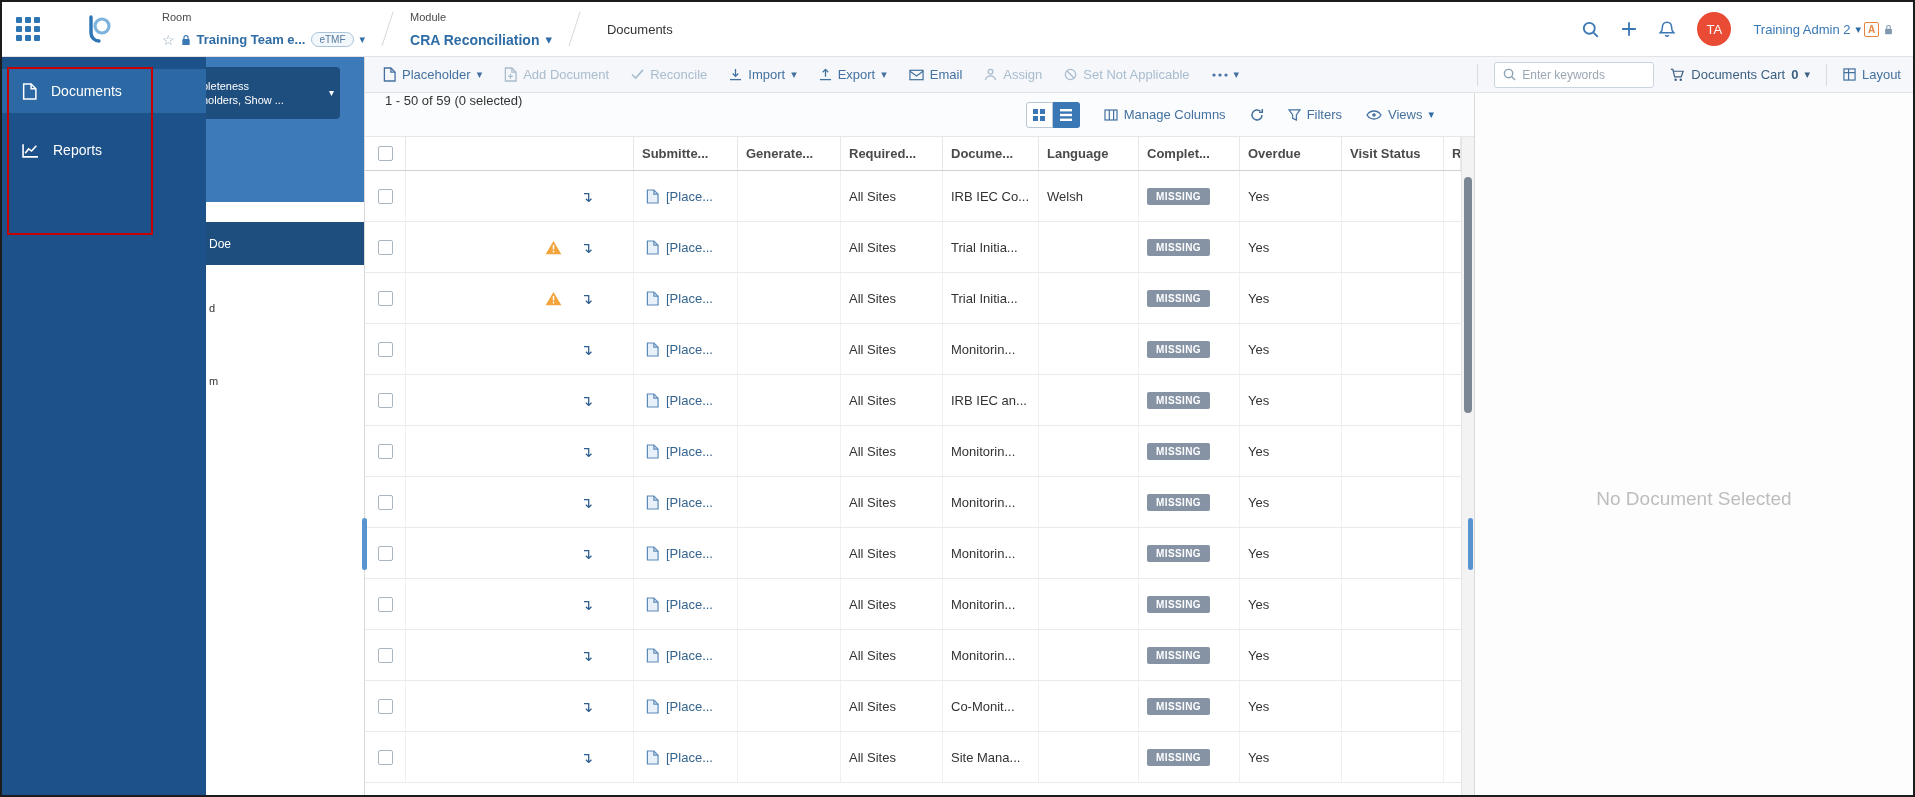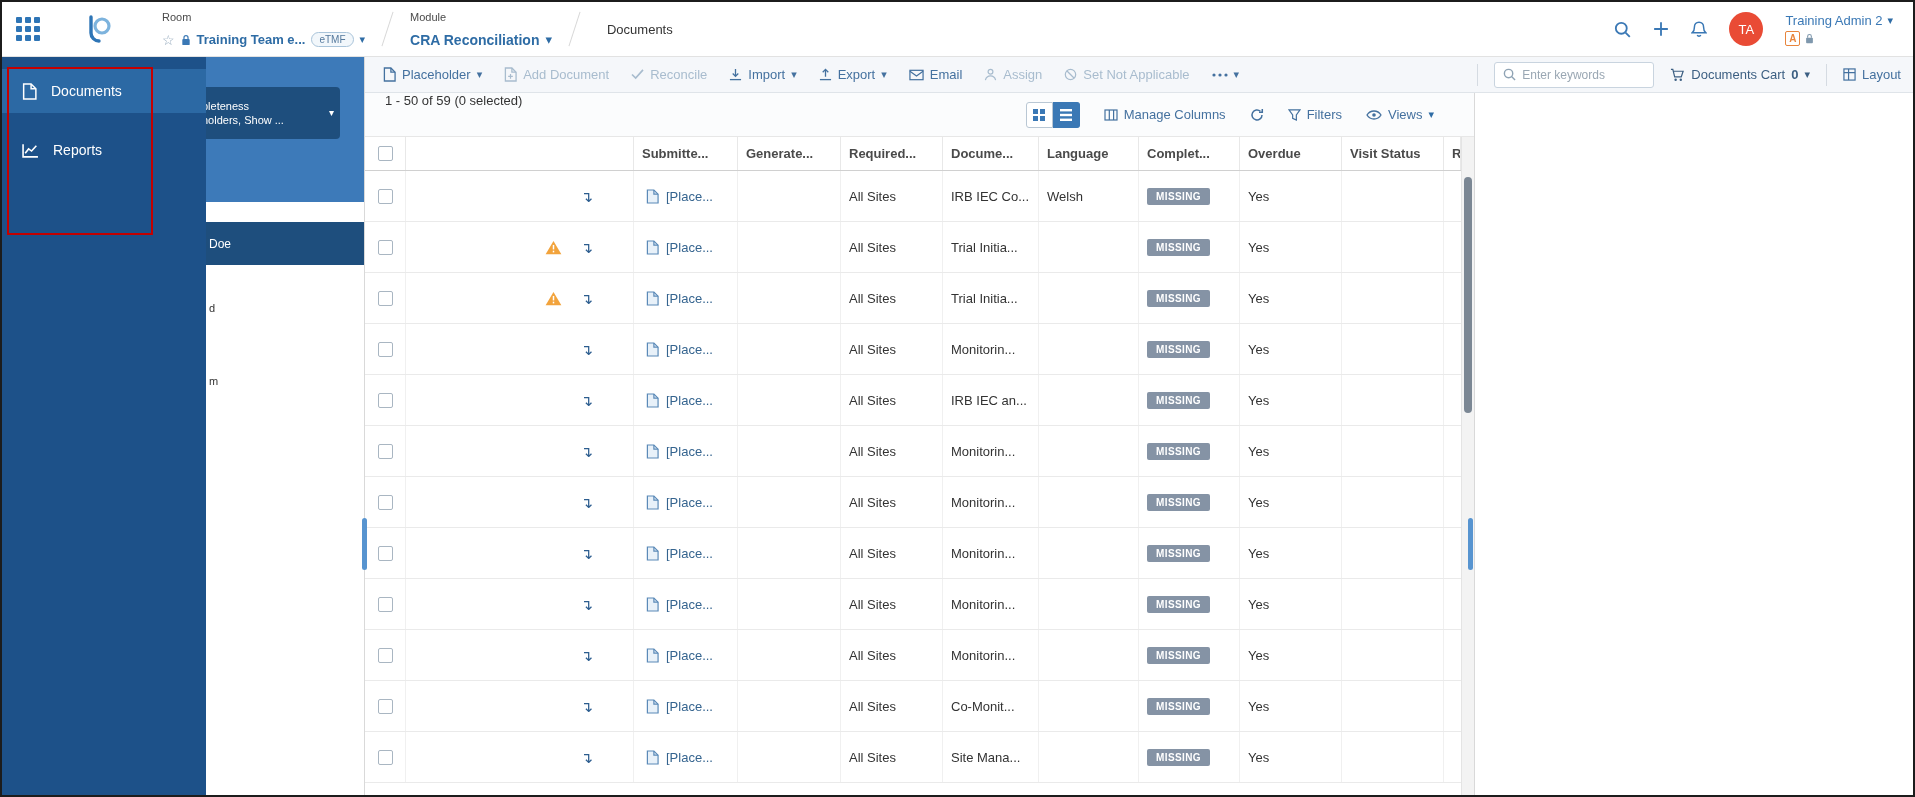--- a/index.html
+++ b/index.html
@@ -19,38 +19,38 @@
   .crumb-main{display:flex;align-items:center;gap:6px}
   .crumb-name{font-size:13px;font-weight:bold;color:#2e6ca5;white-space:nowrap;cursor:pointer}
   .star{color:#93a8bc;font-size:14px;line-height:1}
   .pill{font-size:10px;color:#55799d;background:#f2f7fb;border:1px solid #a9c4da;border-radius:9px;padding:1px 7px}
   .caret{color:#2e6ca5;font-size:11px;line-height:1}
   .slash{width:1px;height:36px;background:#d8d8d8;transform:rotate(18deg);margin:0 22px}
   .page-title{font-size:13px;color:#333;margin-left:10px}
   .topbar-right{margin-left:auto;display:flex;align-items:center;gap:22px;padding-right:6px}
   .top-icon{color:#3a78b5;cursor:pointer}
   .avatar{width:34px;height:34px;border-radius:50%;background:#e94b35;color:#fff;font-size:13px;font-weight:normal;display:flex;align-items:center;justify-content:center}
-  .userblock{display:flex;flex-direction:column;gap:3px}
+  .userblock{display:flex;flex-direction:row;gap:3px}
   .userline{display:flex;align-items:center;gap:5px}
   .username{font-size:13px;color:#3a78b5;white-space:nowrap;cursor:pointer}
   .role-badge{width:15px;height:15px;border:1.5px solid #e8853d;border-radius:2px;color:#e8853d;font-size:10px;font-weight:bold;display:flex;align-items:center;justify-content:center}
   .mini-lock{color:#7f98ad}
 
   
   .bodyrow{flex:1;display:flex;min-height:0;position:relative}
 
   
   .sidebar{flex:0 0 204px;background:#1d5189;position:relative;padding-top:12px}
   .side-item{height:44px;display:flex;align-items:center;gap:14px;padding-left:20px;color:#fff;font-size:14px;margin-bottom:15px;cursor:pointer;white-space:nowrap}
   .side-item.active{background:#2c69a4}
   .annotation-box{position:absolute;left:5px;top:10px;width:146px;height:168px;border:2px solid #c40000;pointer-events:none}
 
   
   .treestrip{flex:0 0 159px;background:#fff;position:relative;overflow:hidden;border-right:1px solid #d9d9d9}
-  .tree-head{height:145px;background:#3d7ab9;padding-top:30px}
+  .tree-head{height:145px;background:#3d7ab9;padding-top:10px}
   .tree-filter{margin-left:-10px;width:144px;height:52px;background:#1e4e7d;border-radius:4px;color:#fff;display:flex;align-items:center;padding:0 6px;cursor:pointer}
   .tree-filter .lines{flex:1;overflow:hidden}
   .tree-filter .lines div{font-size:11px;line-height:14px;white-space:nowrap}
   .tree-filter .caret{color:#fff;font-size:10px}
   .tree-selected{position:absolute;left:0;top:165px;width:100%;height:43px;background:#1e4e7d;color:#fff;font-size:12px;display:flex;align-items:center;padding-left:3px;cursor:pointer}
   .tree-item{position:absolute;left:3px;font-size:11px;color:#333;cursor:pointer}
 
   
   .main{flex:1;display:flex;flex-direction:column;min-width:0;background:#fff}
   .toolbar{flex:0 0 36px;display:flex;align-items:center;background:#f5f7fa;border-bottom:1px solid #dfe4e9;padding:0 12px 0 18px;gap:22px}
@@ -811,19 +811,22 @@
     <div class="cell c-visit"></div>
     <div class="cell c-rest" style="border-right:none"></div>
   </div>
             </div>
 
           <div class="vscroll">
             <div class="vthumb"></div>
           </div>
         </div>
 
+        <div class="preview">
+          <div class="preview-text">No Document Selected</div>
+        </div>
       </div>
     </div>
 
     <div class="grip grip-left"></div>
     <div class="grip grip-right"></div>
   </div>
 </div>
 
 </body></html>

